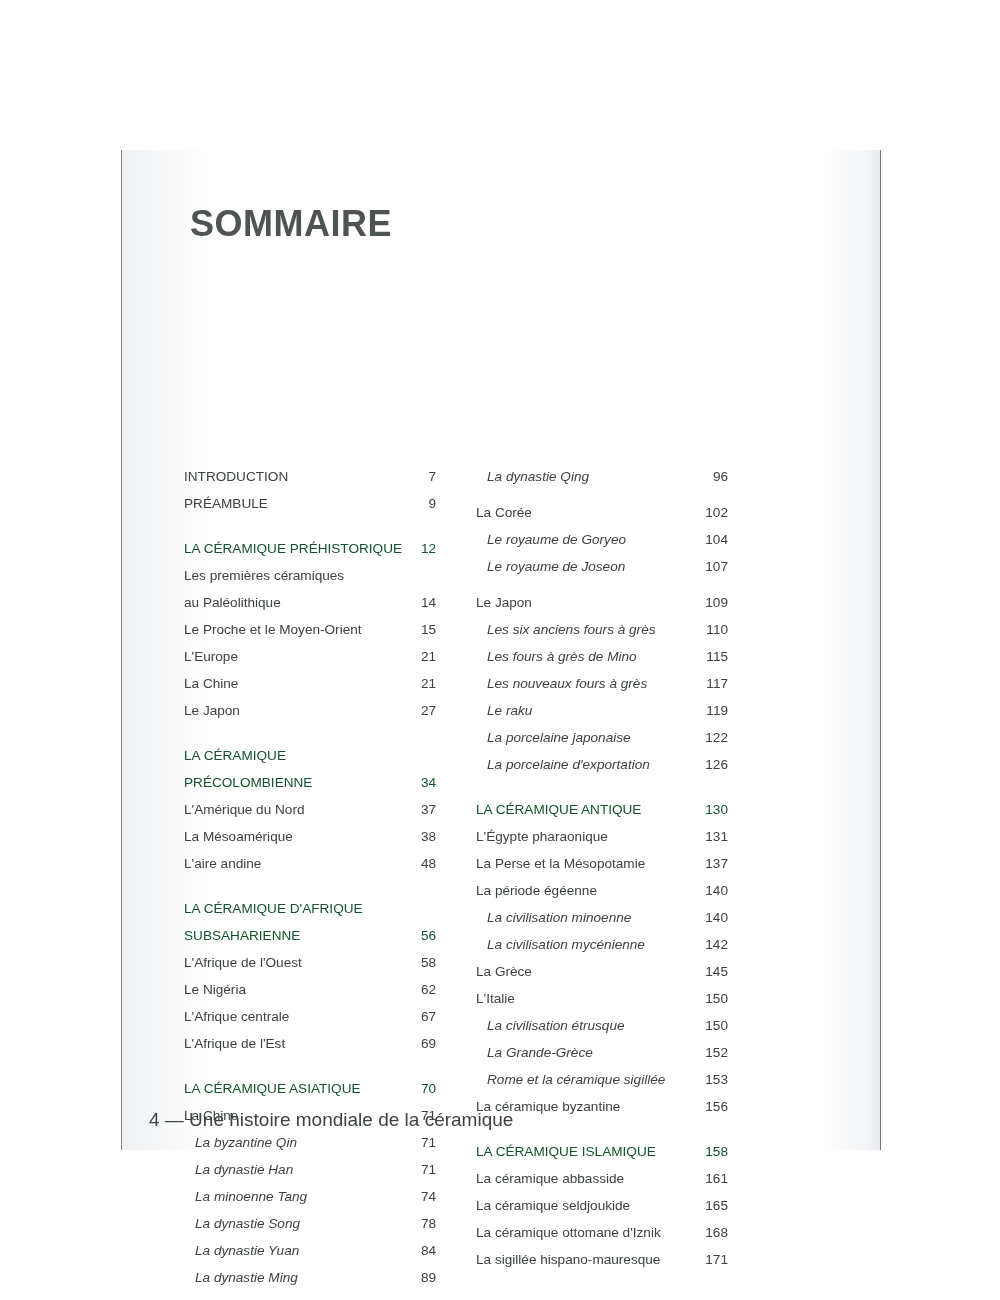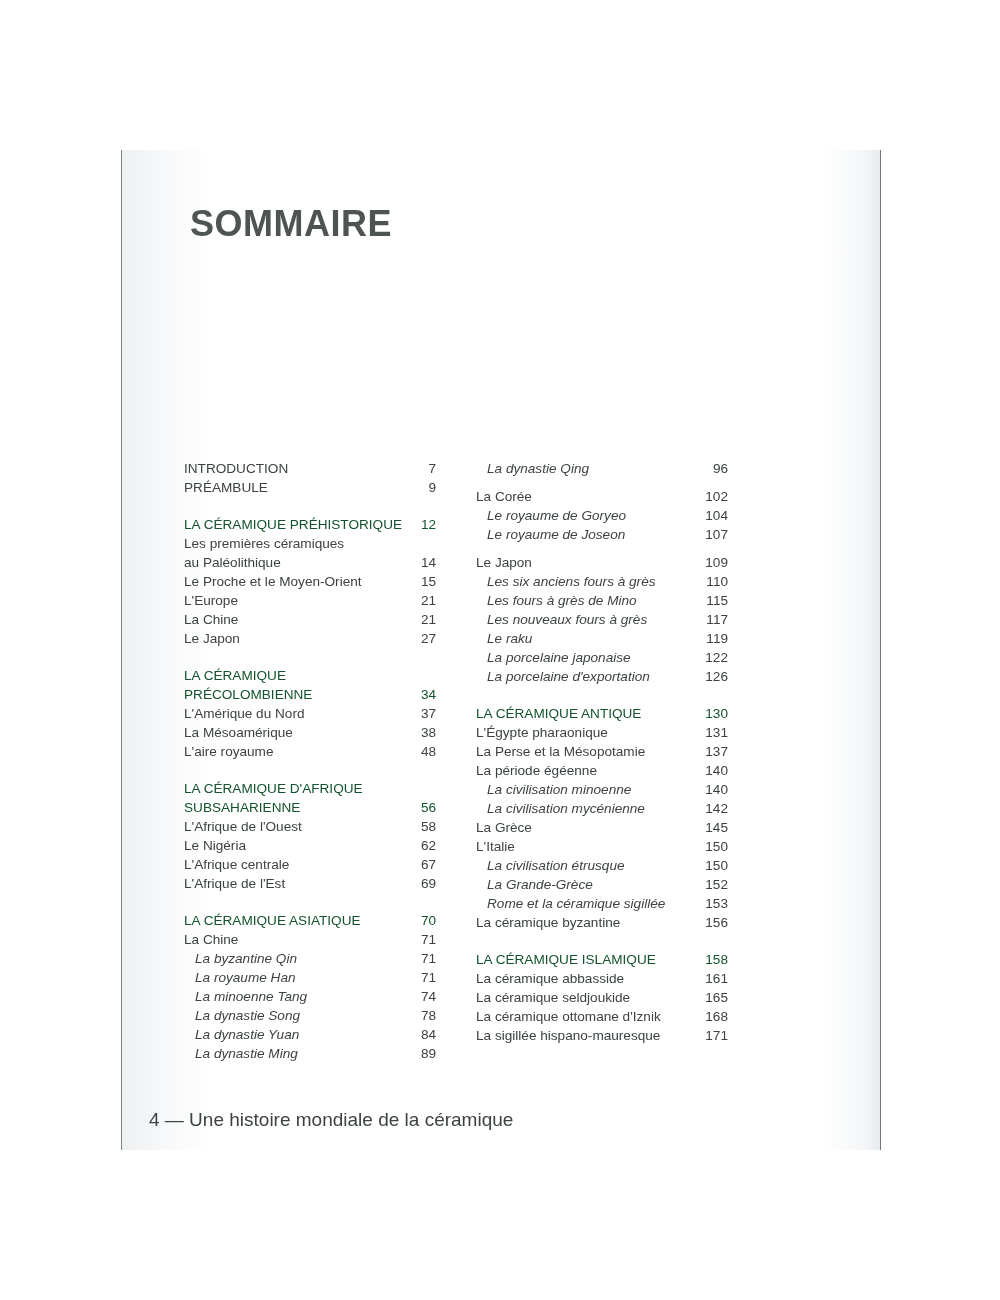--- a/index.html
+++ b/index.html
@@ -6,21 +6,21 @@
   body { width:1000px; height:1300px; position:relative; overflow:hidden;
          font-family:"Liberation Sans", sans-serif; color:#3d4242; }
   .page { position:absolute; left:121px; top:150px; width:760px; height:1000px;
           background:linear-gradient(90deg,#eef0f1 0px,#f7f8f9 40px,#ffffff 90px,#ffffff 700px,#f3f5f7 745px,#e6eaee 758px);
           border-left:1.5px solid #7d8585; border-right:1.5px solid #6f7878; box-sizing:border-box; }
   .title { position:absolute; left:183px; top:196px; font-size:36px; font-weight:bold;
            letter-spacing:0.5px; color:#4e5453; margin:7px; }
   .col { position:absolute; top:459px; width:252px; font-size:13.6px; }
   .col.left { left:184px; }
   .col.right { left:476px; }
-  .row { display:flex; justify-content:space-between; align-items:baseline; height:19px; line-height:19px; }
+  .row { display:flex; justify-content:space-between; align-items:baseline; height:19px; line-height:19px;margin-top:8px; }
   .row .lbl { white-space:nowrap; }
   .row .pg { text-align:right; min-width:30px; }
   .row.section { font-weight:normal; color:#14532d; }
   .row.sub .lbl { font-style:italic; padding-left:11px; }
   .row.plain .lbl { text-transform:none; }
   .gap { height:18px; }
   .gap-s { height:9px; }
   .footer { position:absolute; left:149px; top:1109px; font-size:19px; color:#3d4242; }
 </style>
 </head>
@@ -79,21 +79,21 @@
     </div>
     <div class="row plain">
       <span class="lbl">L'Amérique du Nord</span>
       <span class="pg">37</span>
     </div>
     <div class="row plain">
       <span class="lbl">La Mésoamérique</span>
       <span class="pg">38</span>
     </div>
     <div class="row plain">
-      <span class="lbl">L'aire royaume</span>
+      <span class="lbl">L'aire andine</span>
       <span class="pg">48</span>
     </div>
     <div class="gap"></div>
     <div class="row section">
       <span class="lbl">LA CÉRAMIQUE D'AFRIQUE</span>
       <span class="pg"></span>
     </div>
     <div class="row section">
       <span class="lbl">SUBSAHARIENNE</span>
       <span class="pg">56</span>
@@ -121,21 +121,21 @@
     </div>
     <div class="row plain">
       <span class="lbl">La Chine</span>
       <span class="pg">71</span>
     </div>
     <div class="row sub">
       <span class="lbl">La byzantine Qin</span>
       <span class="pg">71</span>
     </div>
     <div class="row sub">
-      <span class="lbl">La royaume Han</span>
+      <span class="lbl">La dynastie Han</span>
       <span class="pg">71</span>
     </div>
     <div class="row sub">
       <span class="lbl">La minoenne Tang</span>
       <span class="pg">74</span>
     </div>
     <div class="row sub">
       <span class="lbl">La dynastie Song</span>
       <span class="pg">78</span>
     </div>

